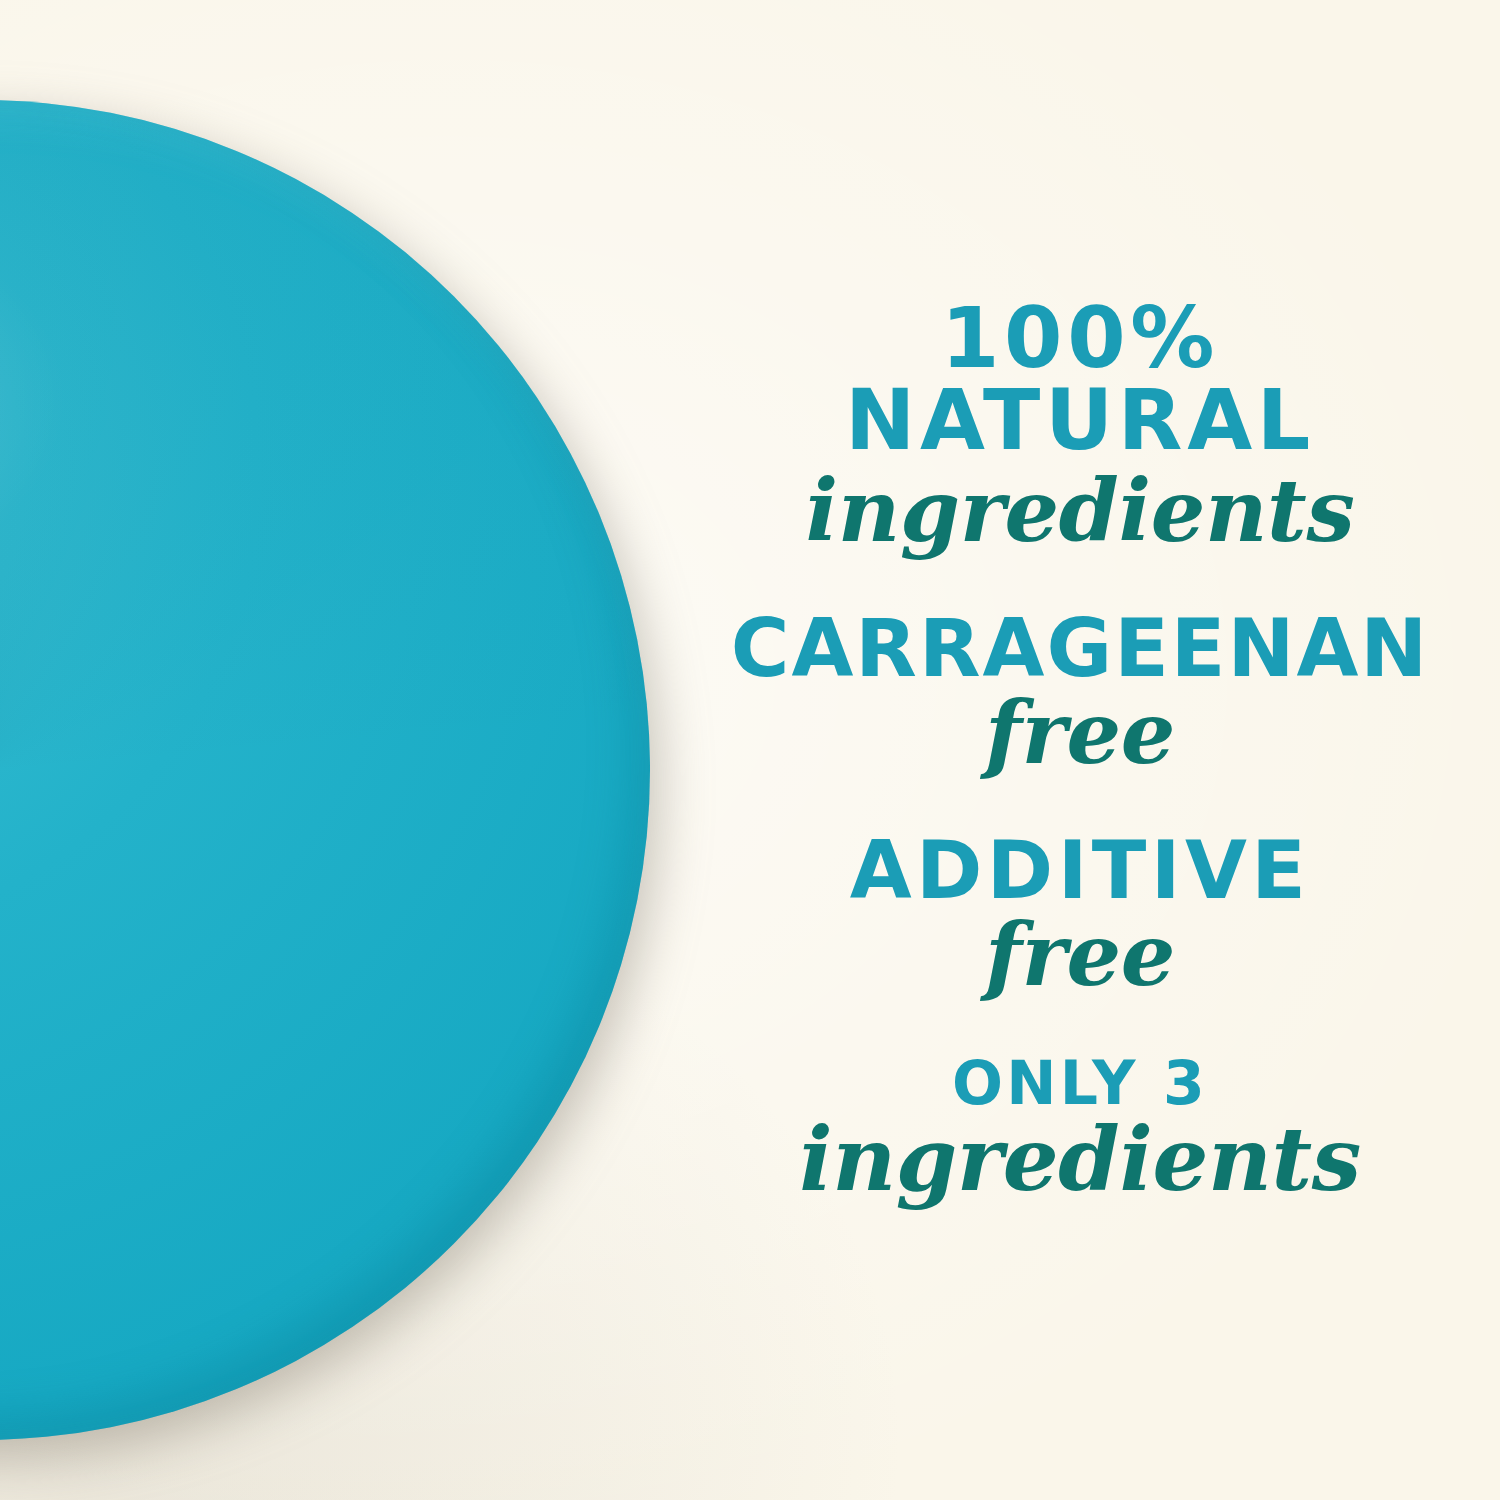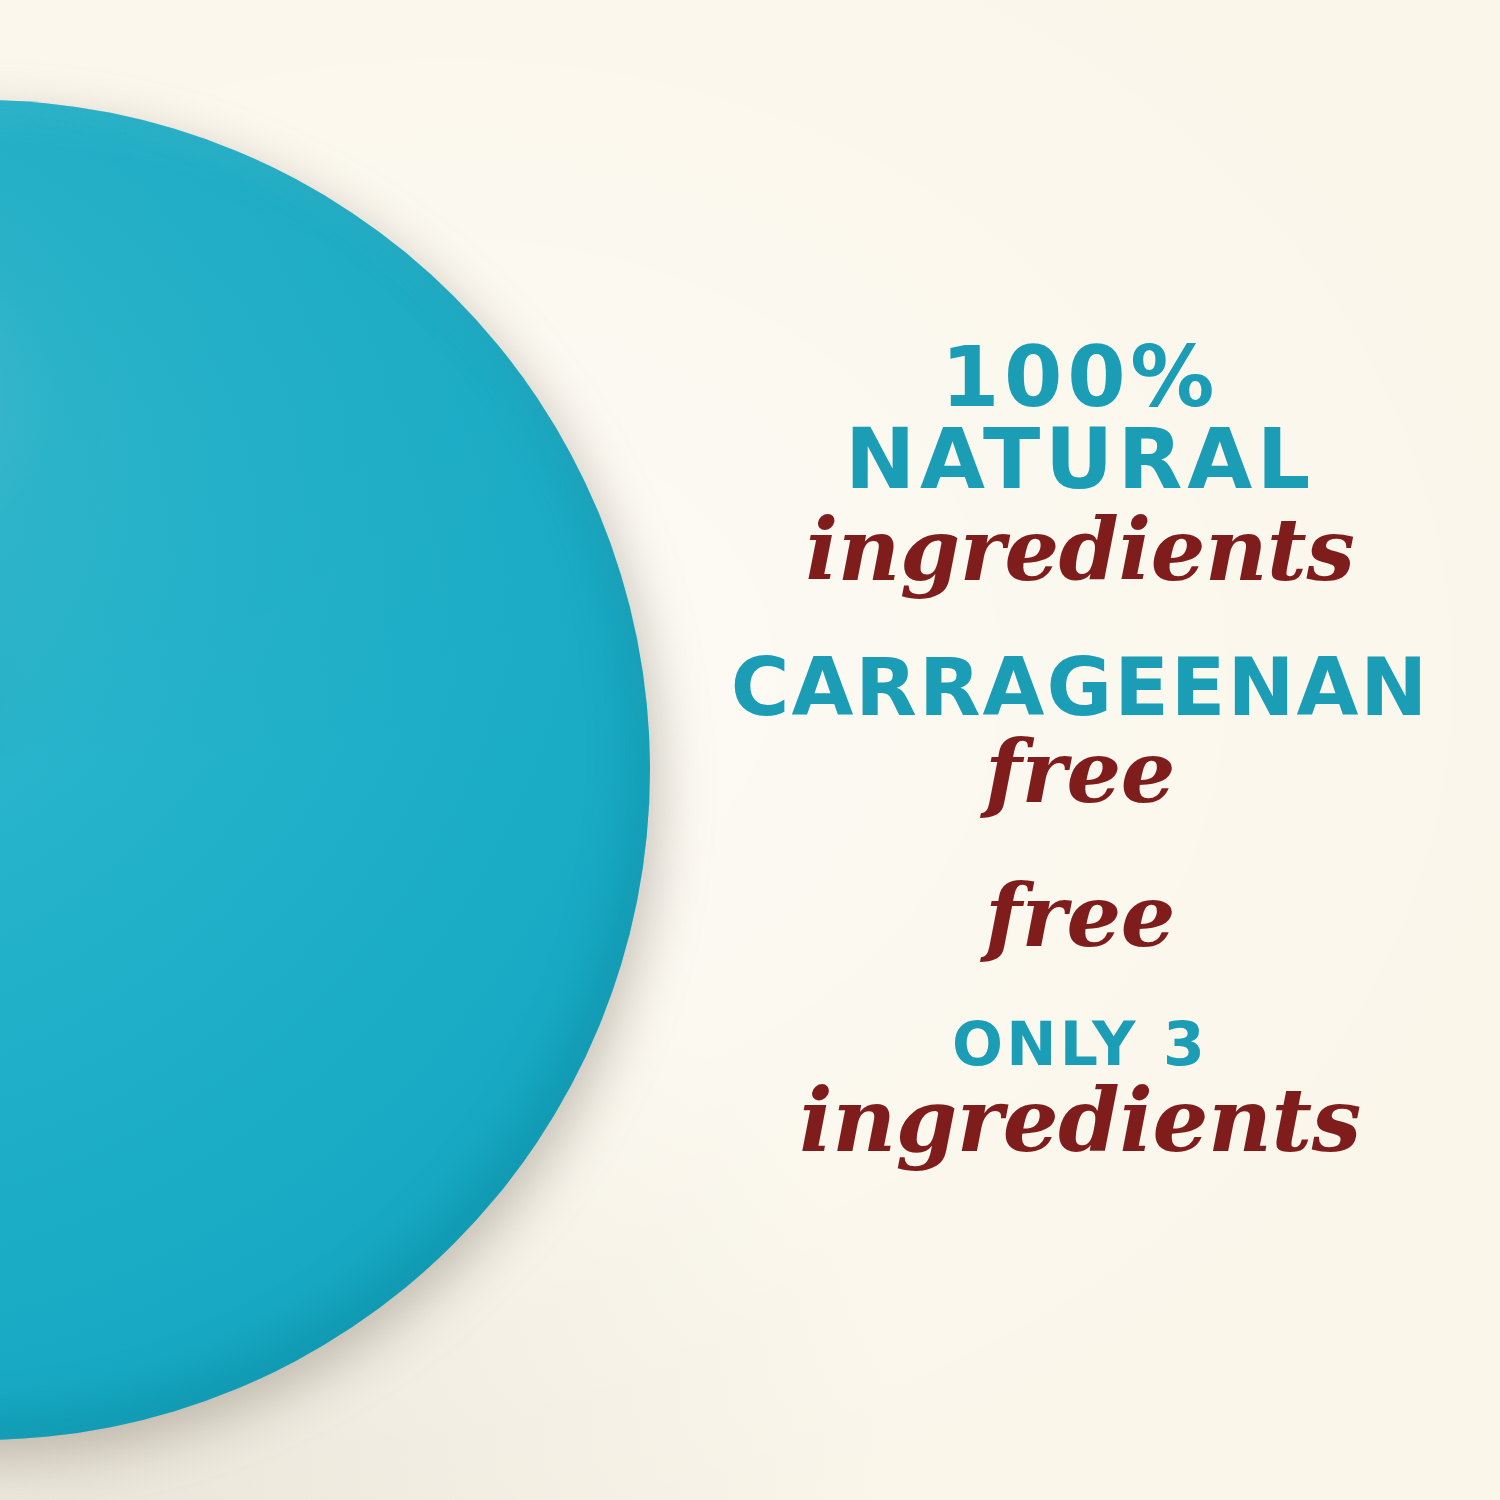--- a/index.html
+++ b/index.html
@@ -114,21 +114,21 @@
   .headline {
     color: #1b9db6;
     font-family: "DejaVu Sans", sans-serif;
     font-weight: bold;
     letter-spacing: 0.055em;
     line-height: 0.98;
     text-transform: uppercase;
     white-space: pre-line;
   }
   .script {
-    color: #7f1d1d;
+    color: #0f766e;
     font-family: "DejaVu Serif", serif;
     font-style: italic;
     font-weight: bold;
     letter-spacing: -0.005em;
     line-height: 1.0;
     margin-top: 2px;
   }
 
   
   .claim-1 .headline { font-size: 84px; }
@@ -166,20 +166,21 @@
 NATURAL</div>
       <div class="script">ingredients</div>
     </div>
 
     <div class="claim claim-2">
       <div class="headline">CARRAGEENAN</div>
       <div class="script">free</div>
     </div>
 
     <div class="claim claim-3">
+      <div class="headline">ADDITIVE</div>
       <div class="script">free</div>
     </div>
 
     <div class="claim claim-4">
       <div class="headline">ONLY 3</div>
       <div class="script">ingredients</div>
     </div>
 
   </div>
 </div>

